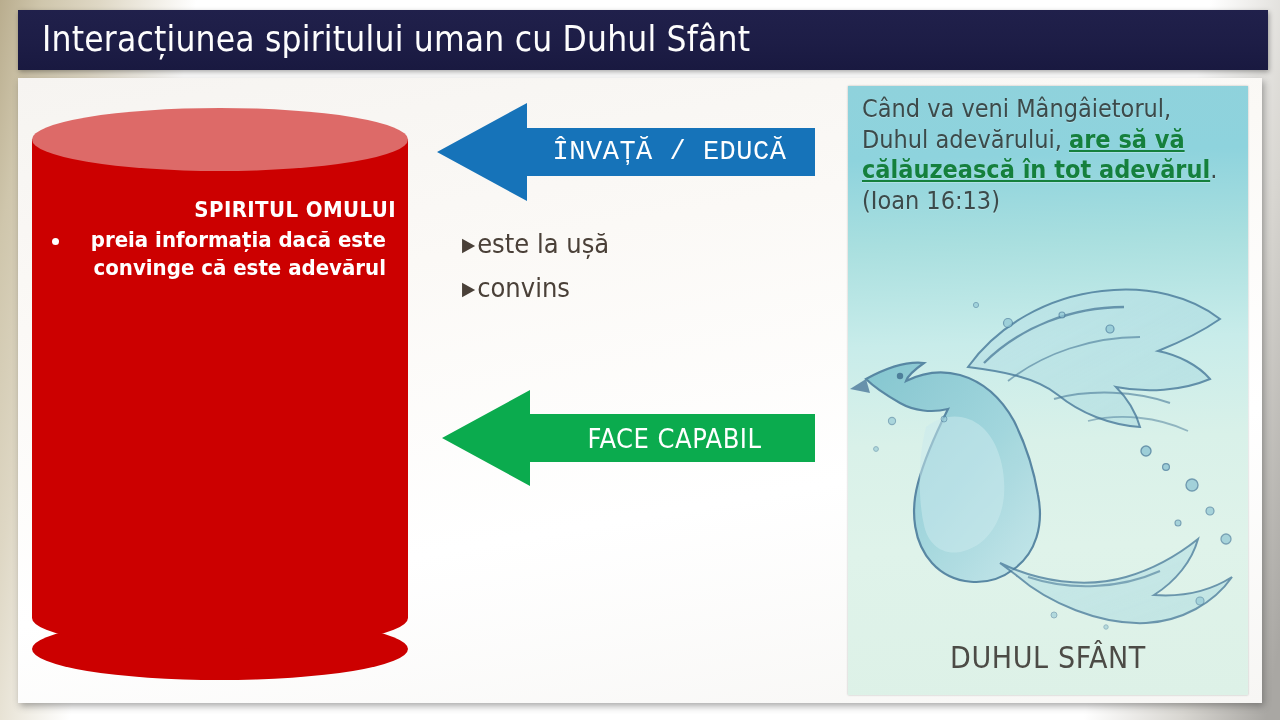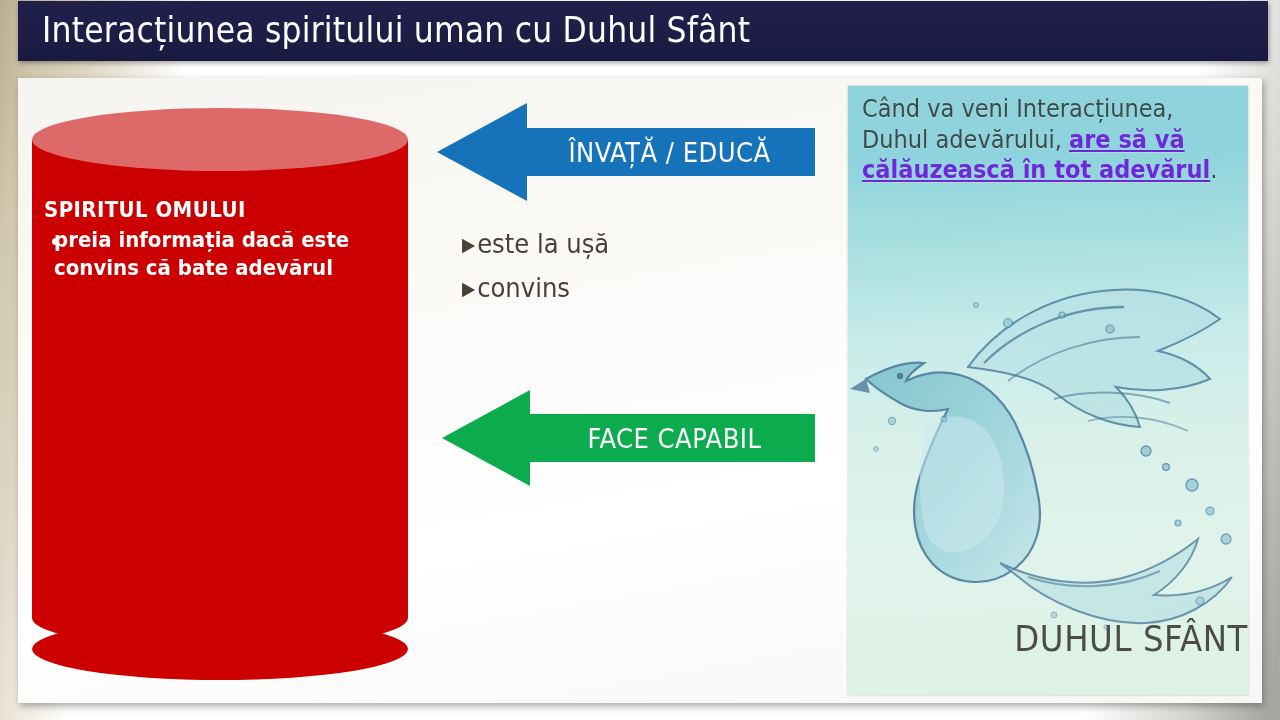--- a/index.html
+++ b/index.html
@@ -15,21 +15,21 @@
   #slide-root{position:absolute;inset:0;}
 
   .slide-canvas{
     position:absolute;left:18px;top:78px;width:1244px;height:625px;
     background:linear-gradient(170deg,#f6f4f1 0%,#fbf9f6 30%,#ffffff 65%,#f7f6f4 100%);
     box-shadow:2px 3px 7px rgba(60,60,60,.45);
   }
 
   
   .title-banner{
-    position:absolute;left:18px;top:1px;width:1250px;height:60px;
+    position:absolute;left:18px;top:10px;width:1250px;height:60px;
     background:linear-gradient(180deg,#20204b 0%,#1d1d46 55%,#191940 100%);
     box-shadow:1px 2px 5px rgba(0,0,0,.35);
   }
   .title-text{
     position:absolute;left:24px;top:50%;transform:translateY(-52%);
     color:#fdfdfd;font-size:35px;line-height:1;
     font-family:"Liberation Sans Narrow","DejaVu Sans Condensed","Liberation Sans",sans-serif;
     font-weight:400;letter-spacing:.2px;
     transform-origin:left center;
     white-space:nowrap;
@@ -47,21 +47,21 @@
   .cyl-bottom{
     position:absolute;left:0;top:510px;width:376px;height:62px;
     background:#cc0000;border-radius:50%;
   }
   .cyl-top{
     position:absolute;left:0;top:0;width:376px;height:63px;
     background:#dd6a68;border-radius:50%;
   }
   .cyl-text{
     position:absolute;left:12px;top:88px;width:352px;
-    color:#ffffff;text-align:left;
+    color:#ffffff;text-align:right;
     font-family:"Liberation Sans Narrow","DejaVu Sans Condensed","Liberation Sans",sans-serif;
     font-size:22px;line-height:1.28;font-weight:600;
   }
   .cyl-head{display:block;letter-spacing:.4px;}
   .cyl-bullet-row{position:relative;display:block;margin-top:2px;padding:0 10px;}
   .cyl-dot{
     position:absolute;left:8px;top:12px;width:7px;height:7px;border-radius:50%;
     background:#fff;
   }
   .cyl-body-text{display:block;}
@@ -70,21 +70,21 @@
   .arrow{position:absolute;}
   .arrow svg{display:block;}
   .arrow-label{
     position:absolute;top:0;height:100%;
     display:flex;align-items:center;justify-content:center;
     color:#ffffff;font-weight:400;letter-spacing:.5px;
     font-family:"Liberation Sans Narrow","DejaVu Sans Condensed","Liberation Sans",sans-serif;
     font-size:27px;white-space:nowrap;
   }
   #arrow-learn{left:437px;top:103px;width:378px;height:98px;}
-  #arrow-learn .arrow-label{left:95px;right:8px;width:auto;}
+  #arrow-learn .arrow-label{left:95px;right:8px;width:auto;font-family:Liberation Mono, monospace;}
   #arrow-enable{left:442px;top:390px;width:373px;height:96px;text-align:right;}
   #arrow-enable .arrow-label{left:100px;right:8px;width:auto;}
 
   
   .mid-list{
     position:absolute;left:462px;top:222px;width:330px;
     color:#4a4038;
     font-family:"Liberation Sans Narrow","DejaVu Sans Condensed","Liberation Sans",sans-serif;
     font-size:27px;line-height:1.62;
   }
@@ -105,26 +105,26 @@
     position:absolute;inset:0;
     background:linear-gradient(178deg,#8fd2dc 0%,#8ed3dd 12%,#a9dfdf 26%,#c8ecea 42%,#d9f1e9 58%,#dff3ea 75%,#ddf1e7 100%);
   }
   .verse{
     position:absolute;left:14px;top:8px;width:368px;
     color:#3c4a4a;
     font-family:"Liberation Sans Narrow","DejaVu Sans Condensed","Liberation Sans",sans-serif;
     font-size:25px;line-height:1.22;
     text-shadow:0 1px 0 rgba(255,255,255,.25);
   }
-  .verse .em{font-weight:700;text-decoration:underline;color:#6d28d9;}
+  .verse .em{font-weight:700;text-decoration:underline;color:#15803d;}
   .photo-caption{
-    position:absolute;left:0;bottom:36px;width:100%;text-align:right;
+    position:absolute;left:0;bottom:20px;width:100%;text-align:center;
     color:#4c4b46;
     font-family:"Liberation Sans Narrow","DejaVu Sans Condensed","Liberation Sans",sans-serif;
-    font-size:36px;letter-spacing:.6px;
+    font-size:30px;letter-spacing:.6px;
   }
   .dove-wrap{position:absolute;left:0;top:185px;width:400px;height:380px;}
   .dove-wrap svg{display:block;width:100%;height:100%;}
 </style>
 </head>
 <body>
 
 <div id="slide-root">
 
   <div class="slide-canvas"></div>
@@ -134,21 +134,21 @@
   </div>
 
   <div class="cylinder">
     <div class="cyl-bottom"></div>
     <div class="cyl-body"></div>
     <div class="cyl-top"></div>
     <div class="cyl-text">
       <span class="cyl-head">SPIRITUL OMULUI</span>
       <span class="cyl-bullet-row">
         <span class="cyl-dot"></span>
-        <span class="cyl-body-text">preia informația dacă este convins că bate adevărul</span>
+        <span class="cyl-body-text">preia informația dacă este convinge că este adevărul</span>
       </span>
     </div>
   </div>
 
   <div class="arrow" id="arrow-learn">
     <svg viewBox="0 0 378 98" width="378" height="98" aria-hidden="true">
       <polygon points="0,49 90,0 90,25 378,25 378,73 90,73 90,98" fill="#1673b9"></polygon>
     </svg>
     <div class="arrow-label">ÎNVAȚĂ / EDUCĂ</div>
   </div>
@@ -230,19 +230,20 @@
         <circle cx="96" cy="148" r="3" fill="#8fc6d4" stroke="#4e7f9e" stroke-width="1" opacity=".6"></circle>
         <circle cx="44" cy="150" r="3.6" fill="#8fc6d4" stroke="#4e7f9e" stroke-width="1.1" opacity=".6"></circle>
         <circle cx="28" cy="178" r="2.4" fill="#8fc6d4" stroke="#4e7f9e" stroke-width="1" opacity=".55"></circle>
         <circle cx="206" cy="344" r="3" fill="#8fc6d4" stroke="#4e7f9e" stroke-width="1" opacity=".55"></circle>
         <circle cx="258" cy="356" r="2.2" fill="#8fc6d4" stroke="#4e7f9e" stroke-width="1" opacity=".5"></circle>
         <circle cx="352" cy="330" r="4" fill="#8fc6d4" stroke="#4e7f9e" stroke-width="1.1" opacity=".6"></circle>
       </svg>
     </div>
 
     <div class="verse">
-      <span>Când va veni Interacțiunea, Duhul adevărului, </span><span class="em">are să vă călăuzească în tot adevărul</span><span>.</span>
+      <span>Când va veni Mângâietorul, Duhul adevărului, </span><span class="em">are să vă călăuzească în tot adevărul</span><span>.</span>
+      <div>(Ioan 16:13)</div>
     </div>
 
     <div class="photo-caption">DUHUL SFÂNT</div>
   </div>
 
 </div>
 
 </body></html>

